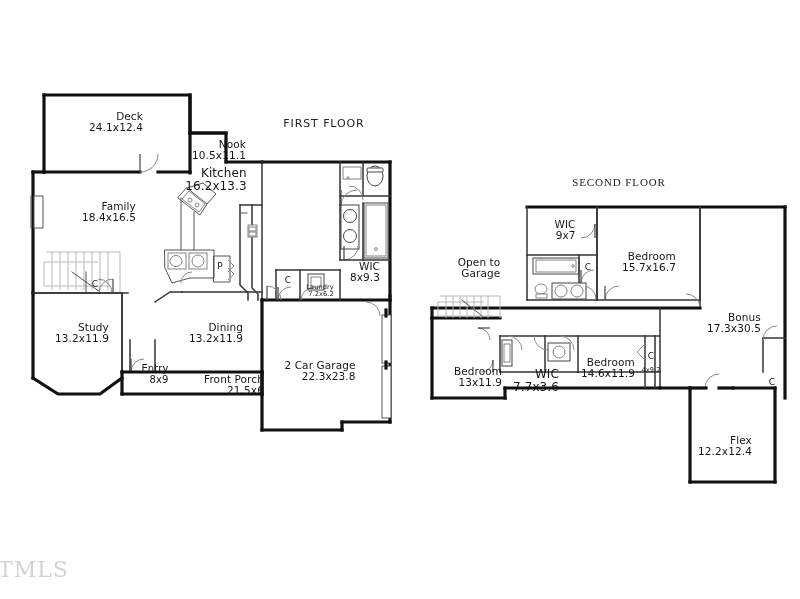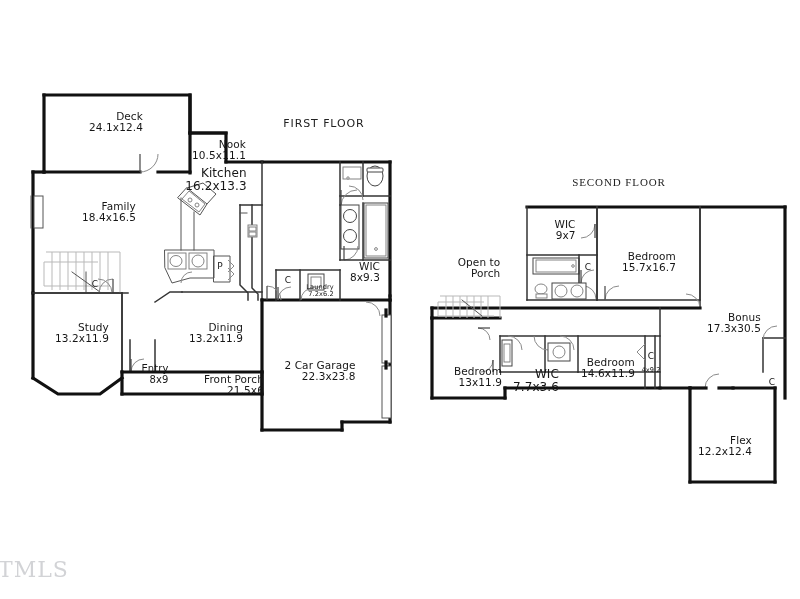--- a/index.html
+++ b/index.html
@@ -387,21 +387,21 @@
   </div>
 
   <div class="lbl sz-letter" style="left:95px; top:285px;">C</div>
   <div class="lbl sz-letter" style="left:220px; top:267px;">P</div>
   <div class="lbl sz-letter" style="left:288px; top:281px;">C</div>
 
   <div class="floor-title" style="left:611px; top:182px;font-family:Liberation Serif, serif;">SECOND FLOOR</div>
 
   <div class="lbl sz-room" style="left:479px; top:268px;">
     <span class="nm">Open to</span>
-    <span class="dm">Porch</span>
+    <span class="dm">Garage</span>
   </div>
 
   <div class="lbl sz-room" style="left:565px; top:230px;">
     <span class="nm">WIC</span>
     <span class="dm">9x7</span>
   </div>
 
   <div class="lbl sz-room" style="left:649px; top:262px;">
     <span class="nm">Bedroom</span>
     <span class="dm">15.7x16.7</span>

